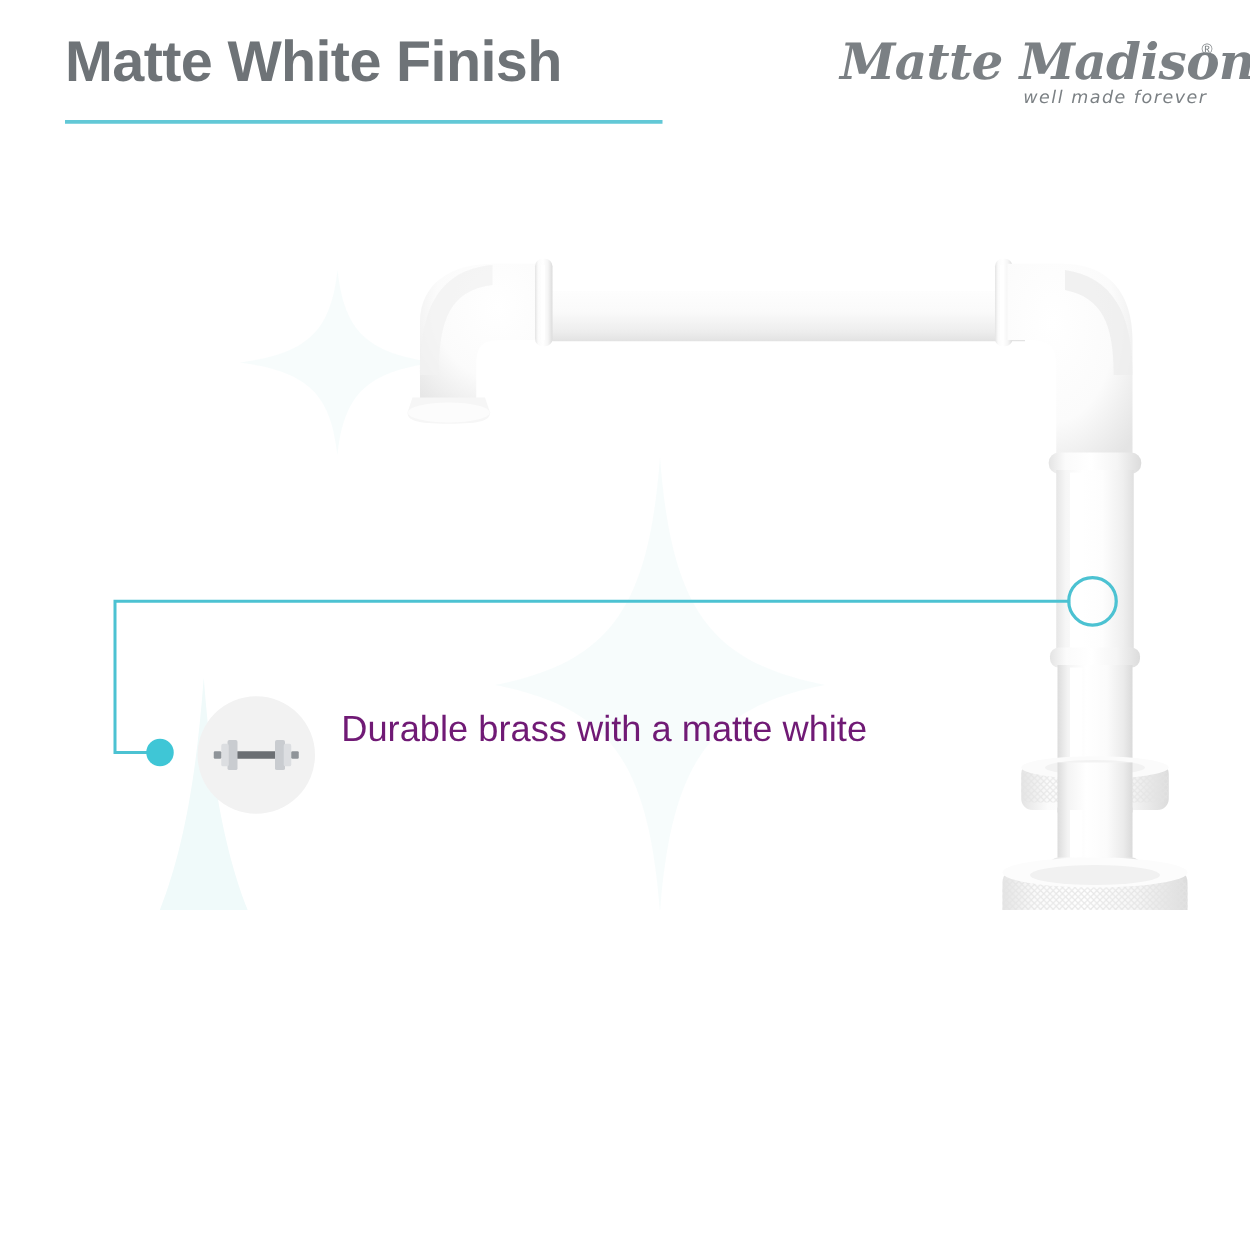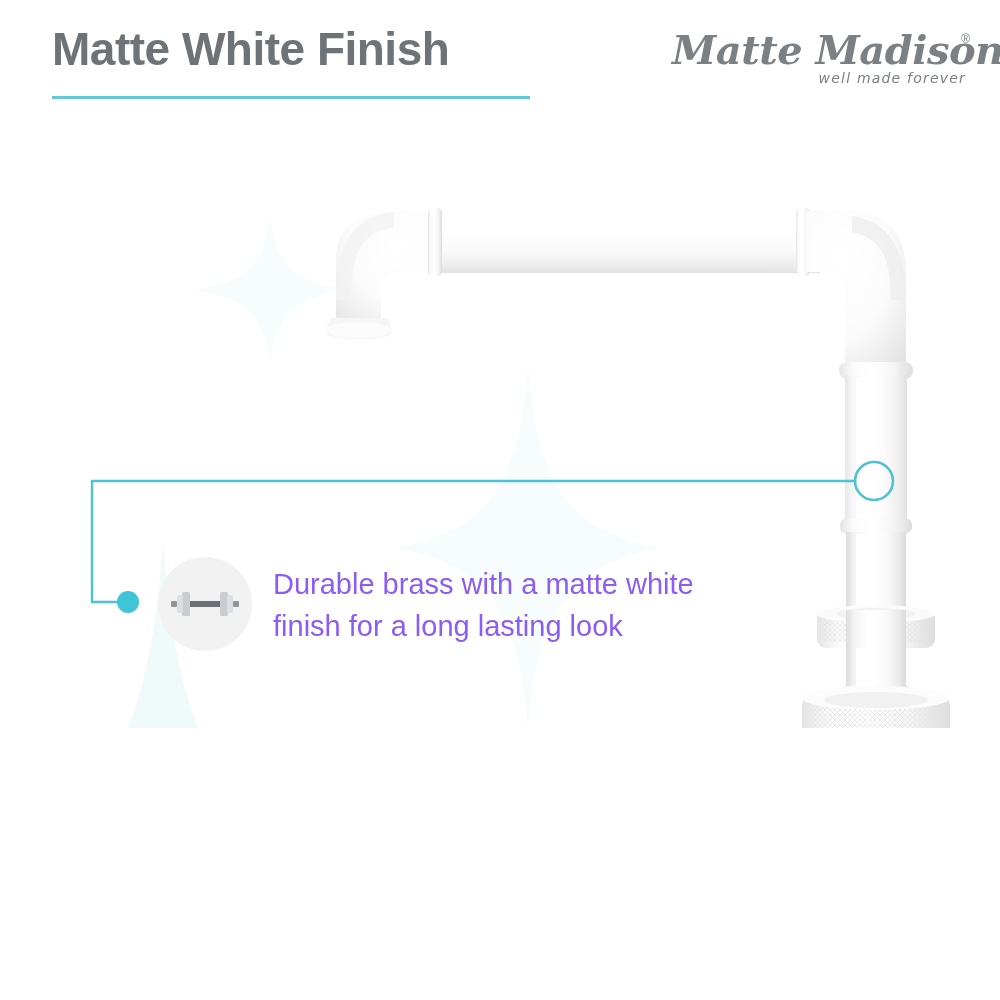--- a/index.html
+++ b/index.html
@@ -125,21 +125,21 @@
     left: 11px;
     top: 27px;
   }
   .callout-text {
     position: absolute;
     left: 273px;
     top: 563px;
     width: 520px;
     font-size: 29px;
     line-height: 42px;
-    color: #8b5cf6;
+    color: #701a75;
     font-weight: normal;
     z-index: 6;
   }
   .callout-text .ln { display: block; }
 </style>
 </head>
 <body>
 
 <div id="stage">
 
@@ -338,16 +338,15 @@
       <rect x="2" y="17" width="6" height="6" rx="1" fill="#8f9499"></rect>
 
       <rect x="51" y="8" width="8" height="24" rx="1.5" fill="#c9ccd0"></rect>
       <rect x="58" y="11" width="6" height="18" rx="1.5" fill="#dcdee1"></rect>
       <rect x="64" y="17" width="6" height="6" rx="1" fill="#8f9499"></rect>
     </svg>
   </div>
 
   <div class="callout-text">
     <span class="ln">Durable brass with a matte white</span>
-    <span class="ln">finish for a long lasting look</span>
   </div>
 
 </div>
 
 </body></html>

